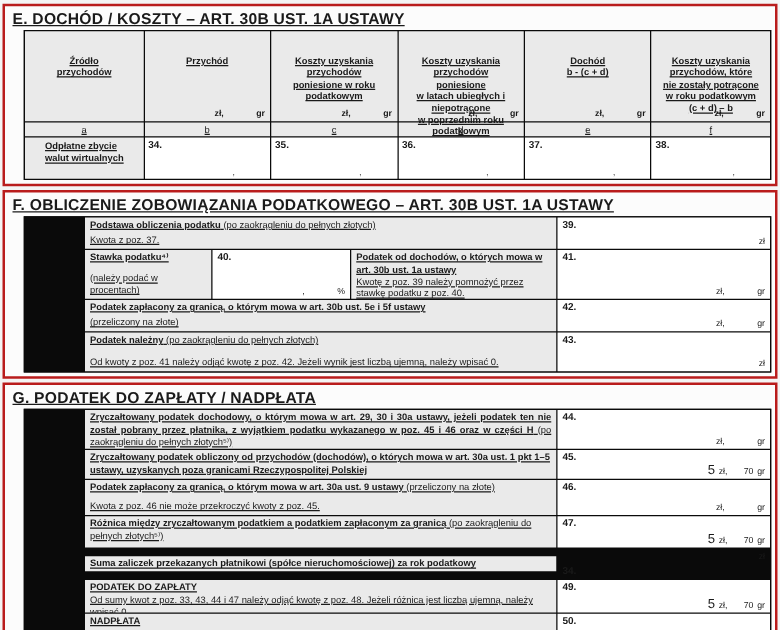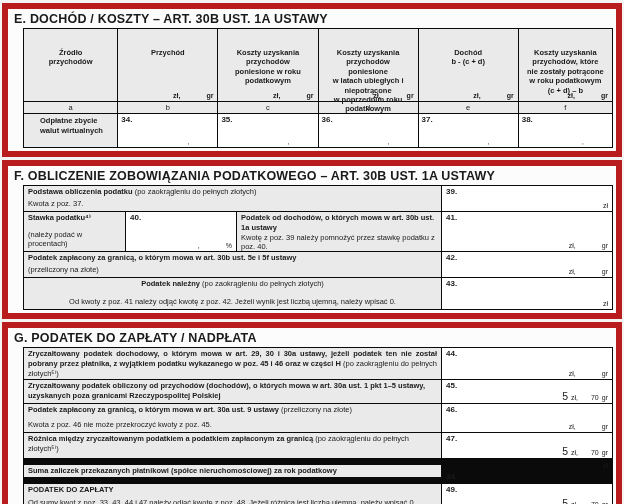--- a/index.html
+++ b/index.html
@@ -4,31 +4,32 @@
 <style>
   * { margin:0; padding:0; box-sizing:border-box; }
   html,body { width:624px; height:504px; overflow:hidden; }
   body {
     font-family:"Liberation Sans","DejaVu Sans",sans-serif;
     background:#f4f4f4; color:#1a1a1a;
     -webkit-font-smoothing:antialiased;
   }
   .section {
     margin:3px 2px 0 2px;
-    border:6px solid #b91c1c;
+    border:2px solid #b91c1c;
     background:#fcfcfc;
+    text-decoration:underline;
   }
   .sec-title {
     font-size:12.5px; font-weight:bold; letter-spacing:.2px;
     padding:3px 4px 2px 6px; white-space:nowrap;
   }
   .sec-body { margin:0 3px 3px 15px; }
 
   
-  .blk { border:1px solid #0a0a0a; background:#0a0a0a; display:flex; flex-direction:column; gap:1px; }
+  .blk { border:1px solid #0a0a0a; background:#0a0a0a; display:flex; flex-direction:column; gap:1px;padding-left:48px; }
   .rowx { display:flex; gap:1px; }
 
   
   .egrid {
     display:grid;
     grid-template-columns:16fr 17fr 17fr 17fr 17fr 16fr;
     gap:1px; background:#0a0a0a; border:1px solid #0a0a0a;
   }
   .ehead {
     background:#eaeaea; position:relative; height:72px;
@@ -200,21 +201,21 @@
           <span class="cell-num2">42.</span>
           <span class="units">
               <span class="fval"></span>
               <span class="fu">zł,</span>
               <span class="fval2"></span>
               <span class="fu2">gr</span>
             </span>
         </div>
       </div>
 
-      <div class="rowx" style="height:31px;text-align:center;">
+      <div class="rowx" style="height:31px;">
         <div class="flabel">
           <div class="ltop"><span class="b">Podatek należny</span> <span class="r">(po zaokrągleniu do pełnych złotych)</span></div>
           <div class="lsub">Od kwoty z poz. 41 należy odjąć kwotę z poz. 42. Jeżeli wynik jest liczbą ujemną, należy wpisać 0.</div>
         </div>
         <div class="ffield">
           <span class="cell-num2">43.</span>
           <span class="units">
               <span class="fval"></span>
               <span class="fu">zł</span>
               <span class="fval2"></span>

